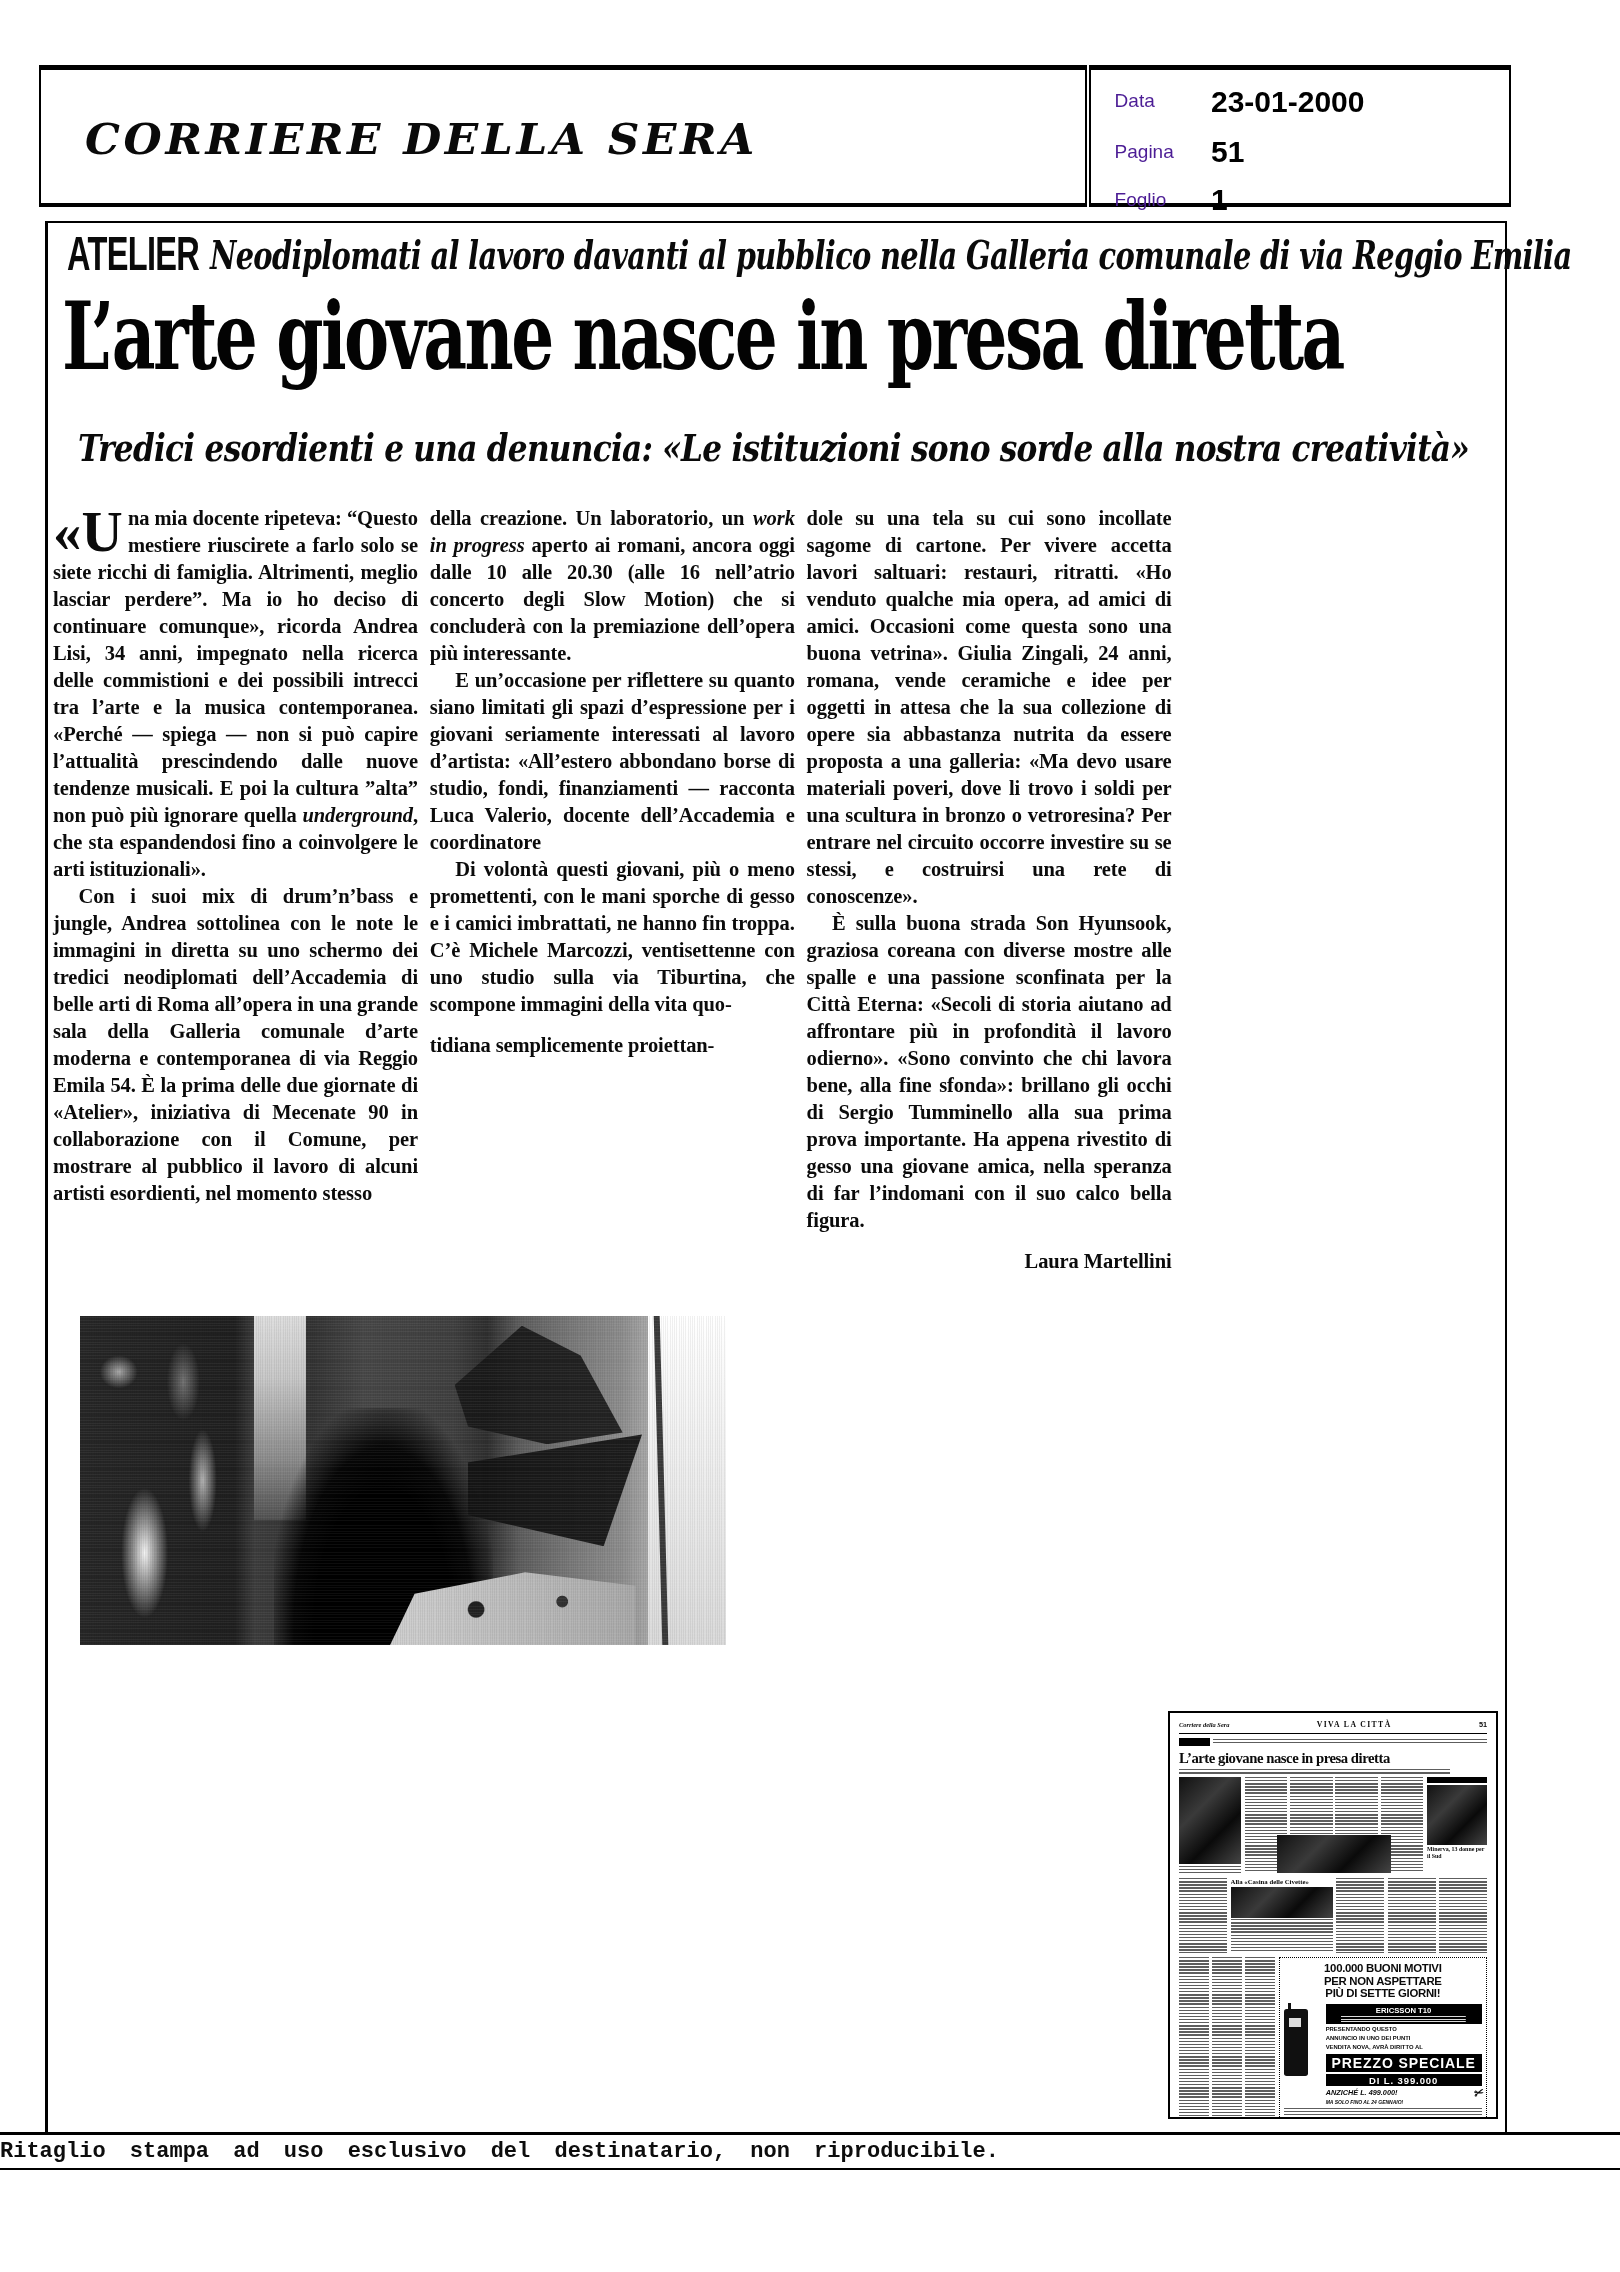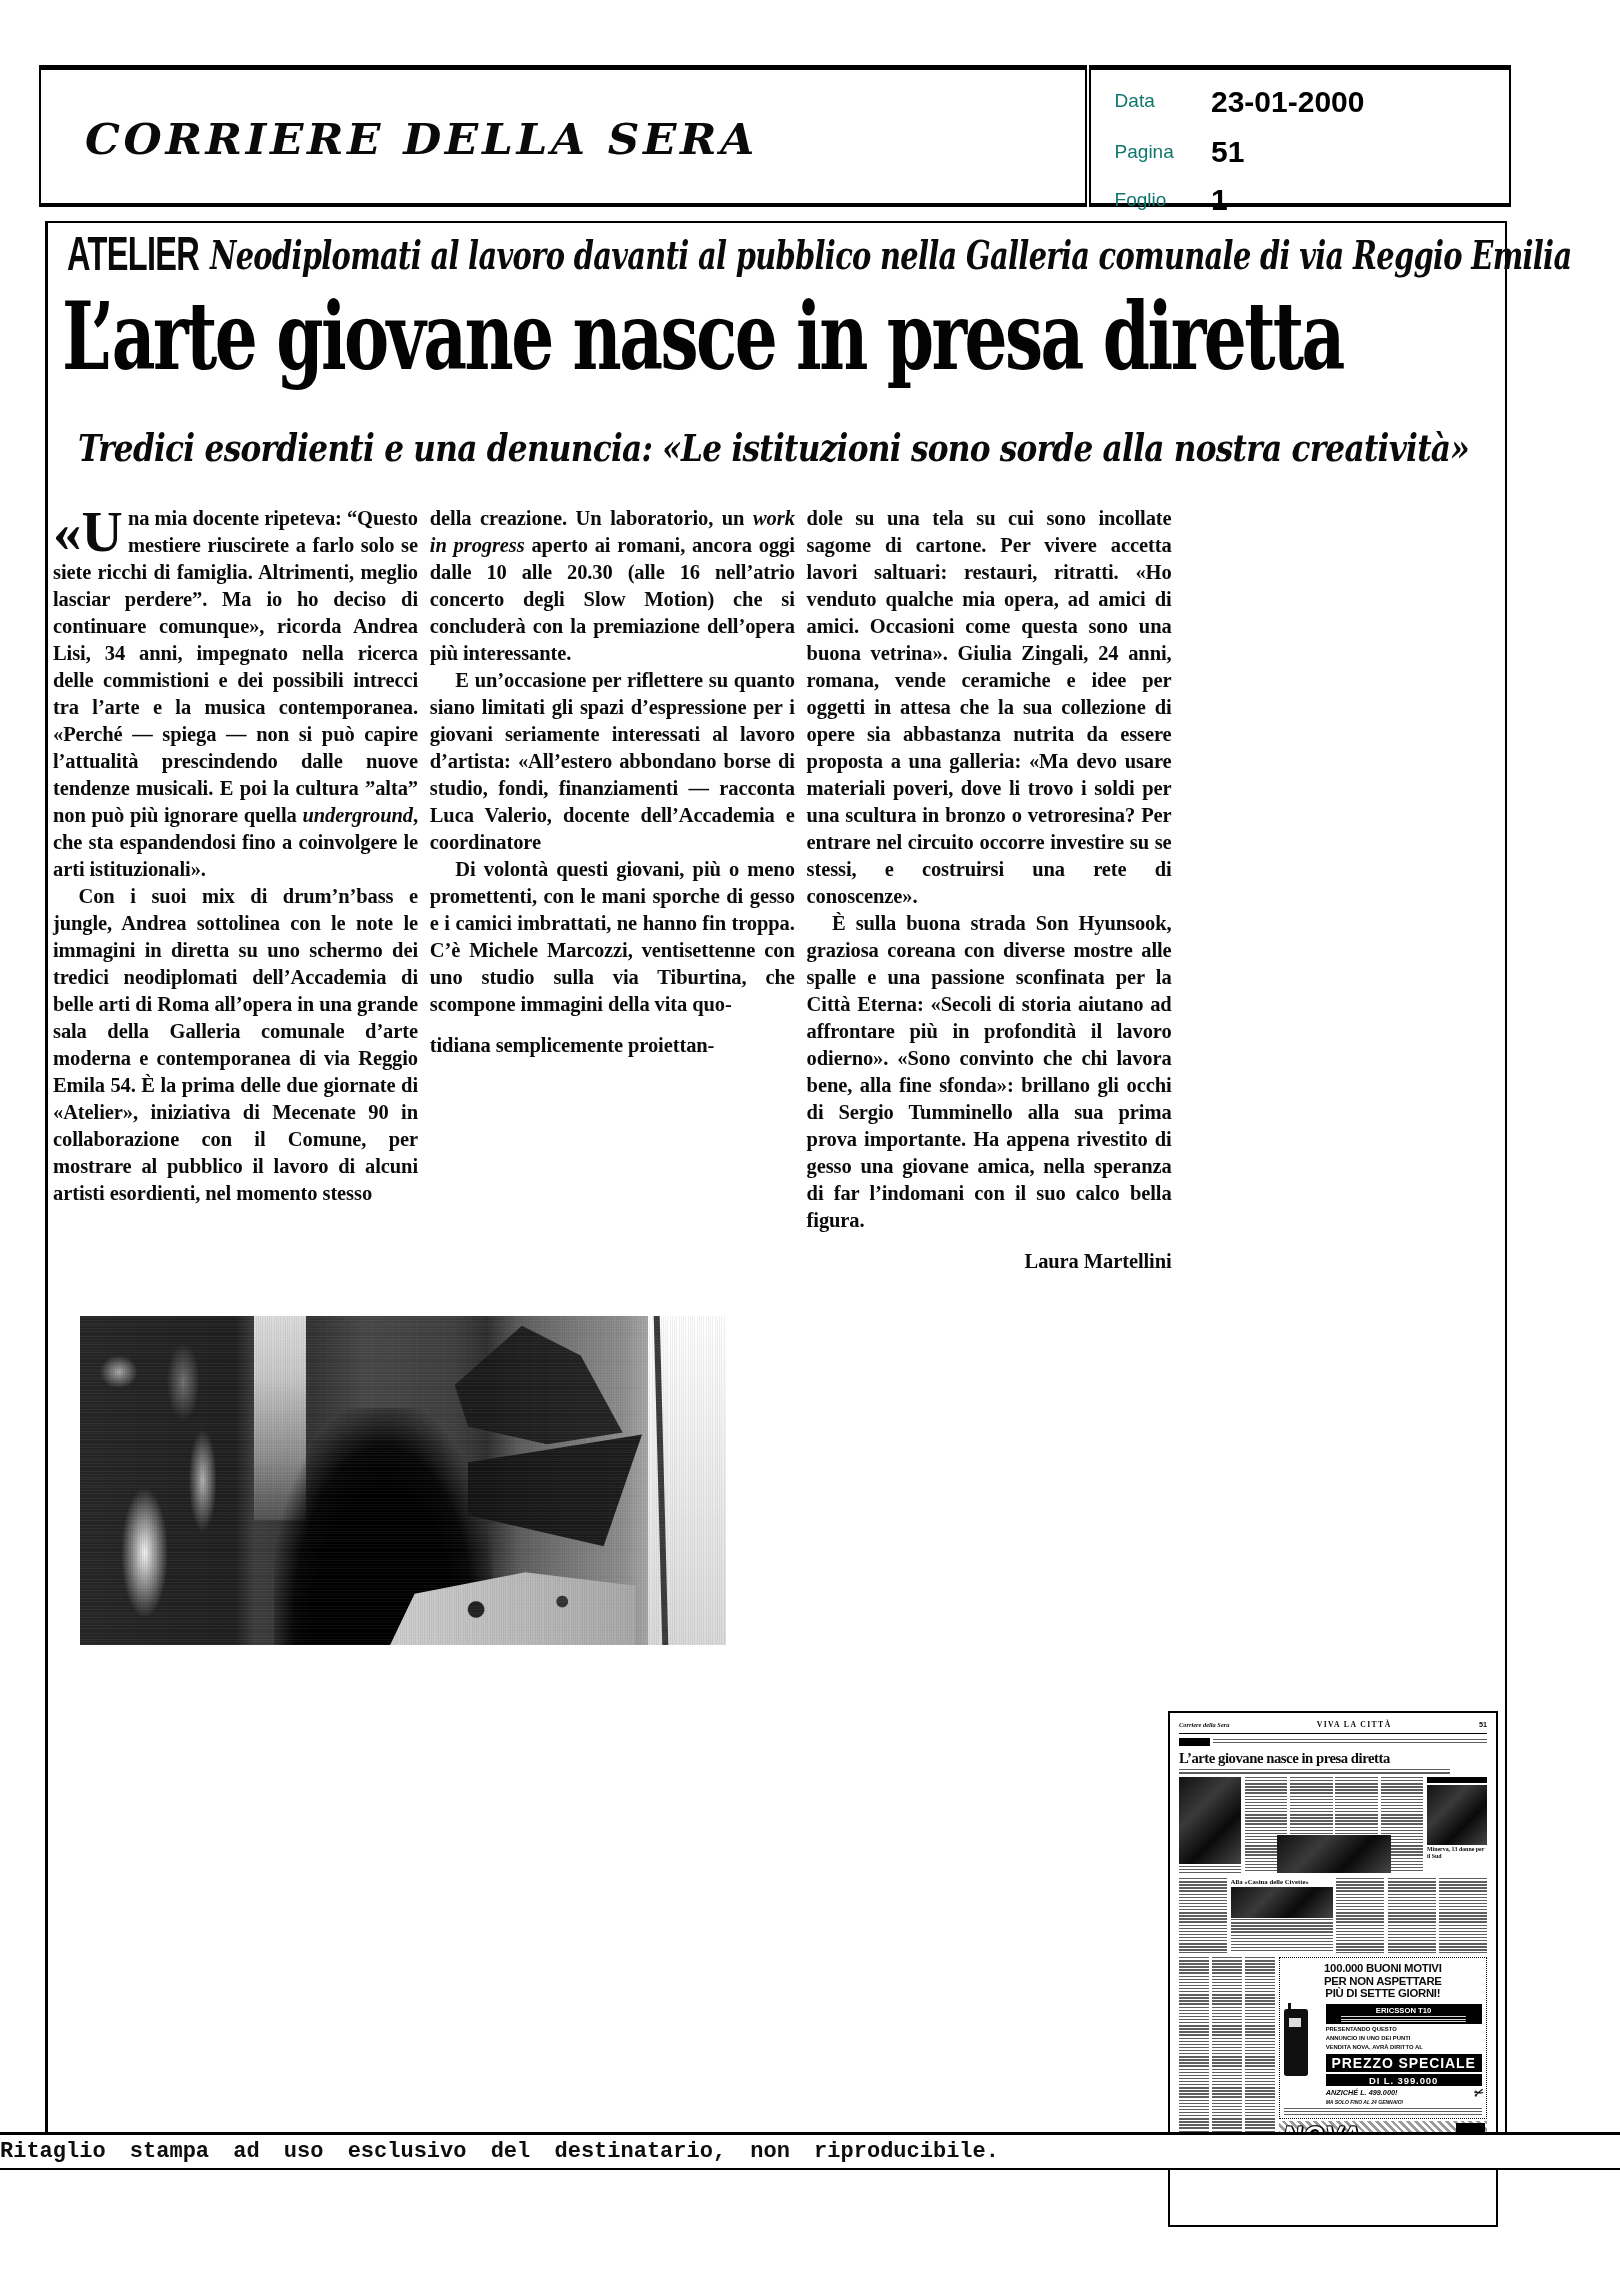--- a/index.html
+++ b/index.html
@@ -10,21 +10,21 @@
   .hbox{position:absolute;box-sizing:border-box;background:#fff;
         border-top:5.5px solid #000;border-bottom:4.5px solid #000;
         border-left:2.7px solid #000;border-right:2.7px solid #000;}
   #masthead-box{left:39px;top:65px;width:1048px;height:142px;}
   #masthead{position:absolute;left:44px;top:44px;white-space:nowrap;
             font-family:"DejaVu Serif",serif;font-style:italic;font-weight:bold;
             font-size:43px;letter-spacing:3.6px;transform:scaleX(1.02);transform-origin:left top;}
   #meta-box{left:1089px;top:65px;width:422px;height:142px;}
   .meta-row{position:absolute;left:0;width:100%;}
   .meta-label{position:absolute;left:23.6px;top:5.5px;font-family:"Liberation Sans",sans-serif;
-              font-size:19px;color:#0f766e;}
+              font-size:19px;color:#4c1d95;}
   .meta-value{position:absolute;left:120px;top:0;font-family:"Liberation Sans",sans-serif;
               font-weight:bold;font-size:30px;color:#000;}
   .mr0{top:14.5px;} .mr1{top:65px;} .mr2{top:113px;}
 
   
   #article-frame{position:absolute;left:45px;top:221px;width:1462px;height:1911px;
                  box-sizing:border-box;border-top:2.7px solid #000;border-left:3.6px solid #000;
                  border-right:2.7px solid #000;}
 
   
@@ -76,21 +76,21 @@
                 linear-gradient(90deg,#cfcfcf,#a8a8a8);
      clip-path:polygon(10% 35%,55% 8%,100% 25%,100% 100%,0 100%);}
   #ph-right{right:0;top:0;width:12%;height:100%;
      background:linear-gradient(180deg,#fff 0,#ececec 50%,#d9d9d9 100%);}
   #ph-pole{right:9.5%;top:0;width:1%;height:100%;background:#3a3a3a;transform:skewX(1.5deg);}
   #ph-grain{inset:0;
      background:repeating-linear-gradient(0deg,rgba(255,255,255,.05) 0 0.9px,rgba(0,0,0,0) 0.9px 2.7px),
                 repeating-linear-gradient(90deg,rgba(0,0,0,.06) 0 0.9px,rgba(0,0,0,0) 0.9px 1.8px);}
 
   
-  #thumb{position:absolute;left:1168px;top:1711px;width:330px;height:516px;box-sizing:border-box;
+  #thumb{position:absolute;left:1168px;top:1711px;width:330px;height:408px;box-sizing:border-box;
          border:2.7px solid #000;background:#fff;padding:7.3px 9px;overflow:hidden;
          font-family:"Liberation Sans",sans-serif;}
   .fl{background-image:repeating-linear-gradient(180deg, rgba(25,25,25,.7) 0 1.4px, rgba(0,0,0,0) 1.4px 3.1px);}
   .tph{background:linear-gradient(135deg,#111 0%,#3a3a3a 35%,#0a0a0a 65%,#454545 100%);}
   #t-head{display:flex;justify-content:space-between;align-items:baseline;
           border-bottom:0.9px solid #000;padding-bottom:1.8px;height:11px;}
   #t-mast{font-family:"Liberation Serif",serif;font-style:italic;font-weight:bold;font-size:6.4px;}
   #t-section{font-family:"Liberation Serif",serif;font-weight:bold;font-size:7.7px;letter-spacing:1.4px;}
   #t-pageno{font-weight:bold;font-size:7.3px;}
   #t-kick{margin-top:3.6px;display:flex;align-items:center;gap:2.7px;height:8.2px;}

